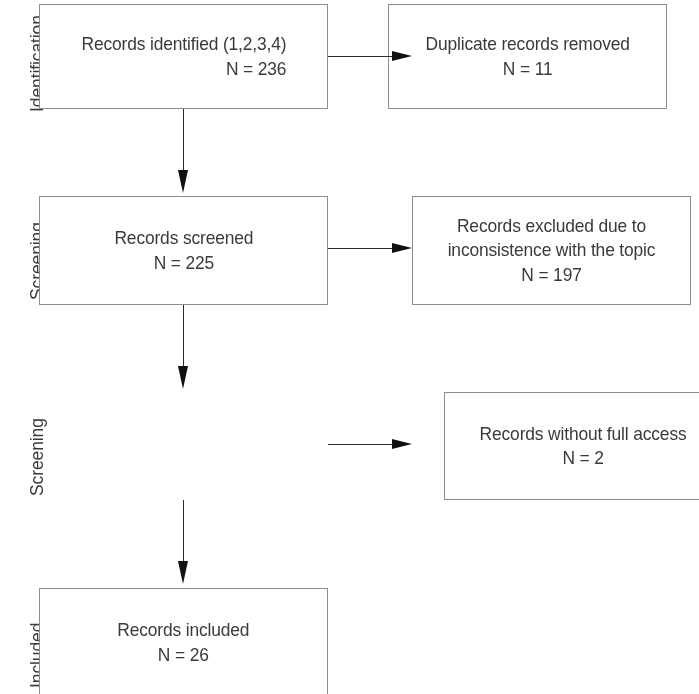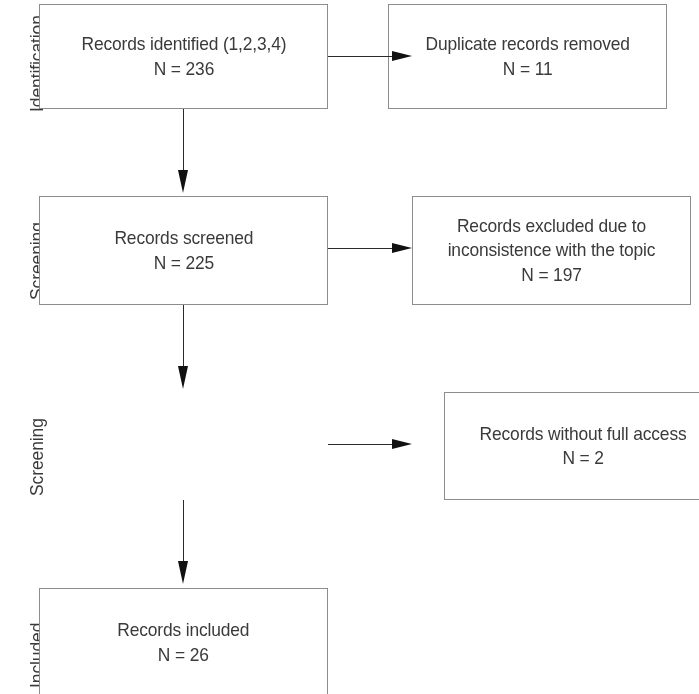--- a/index.html
+++ b/index.html
@@ -97,21 +97,21 @@
   <div class="stage-label" style="top:0;">
     <span style="left:26px; top:300px;">Screening</span>
   </div>
   <div class="stage-label" style="top:0;">
     <span style="left:26px; top:496px;">Screening</span>
   </div>
   <div class="stage-label" style="top:0;">
     <span style="left:26px; top:688px;">Included</span>
   </div>
 
-  <div class="node-box" style="left:39px; top:4px; width:289px; height:105px;">
+  <div class="node-box" style="left:39px; top:4px; width:289px; height:105px;text-align:right;">
     <div class="node-text">
       <span class="ln">Records identified (1,2,3,4)</span>
       <span class="ln">N = 236</span>
     </div>
   </div>
 
   <div class="node-box" style="left:388px; top:4px; width:279px; height:105px;">
     <div class="node-text">
       <span class="ln">Duplicate records removed</span>
       <span class="ln">N = 11</span>

